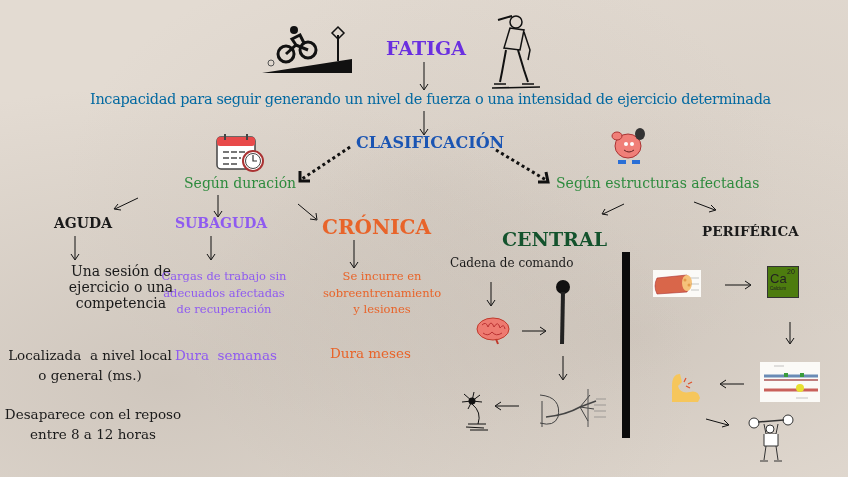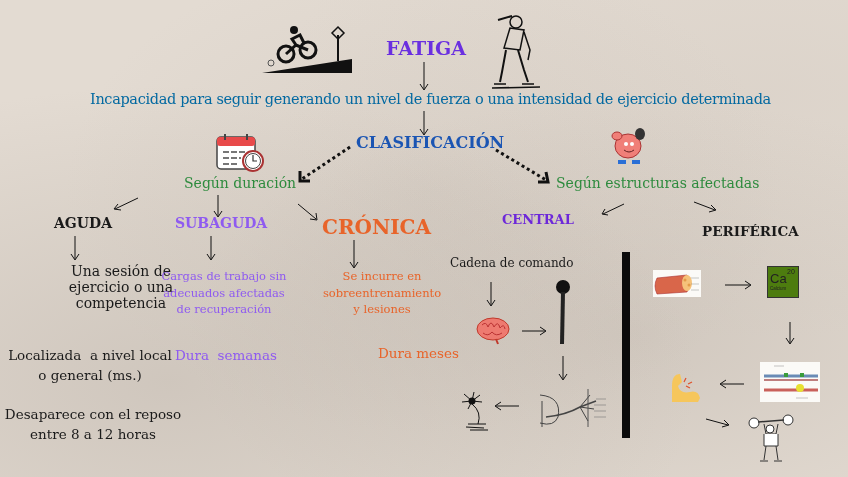--- a/index.html
+++ b/index.html
@@ -127,32 +127,32 @@
 </svg>
 
 <div class="abs center" style="left:22px;top:263px;width:120px;font-size:14px;line-height:16px;color:#1a1a1a;margin-left:39px;">Una sesión de ejercicio o una competencia</div>
 <div class="abs center" style="left:6px;top:345px;width:168px;font-size:13.5px;line-height:20px;color:#1a1a1a;white-space:pre-wrap;">Localizada  a nivel local o general (ms.)</div>
 <div class="abs center" style="left:4px;top:404px;width:178px;font-size:13.5px;line-height:20px;color:#1a1a1a;">Desaparece con el reposo entre 8 a 12 horas</div>
 
 <div class="abs center" style="left:156px;top:268px;width:136px;font-size:11.5px;line-height:16.5px;color:#8f5bf0;">Cargas de trabajo sin adecuados afectadas de recuperación</div>
 <div class="t" style="left:175px;top:347px;font-size:13.5px;color:#8f5bf0;white-space:pre;">Dura  semanas</div>
 
 <div class="abs center" style="left:306px;top:268px;width:124px;font-size:11.5px;line-height:16.5px;color:#e8642a;margin-left:14px;">Se incurre en sobreentrenamiento y lesiones</div>
-<div class="t" style="left:330px;top:345px;font-size:13.5px;color:#e8642a;margin-left:48px;">Dura meses</div>
+<div class="t" style="left:330px;top:345px;font-size:13.5px;color:#e8642a;">Dura meses</div>
 
 <svg style="left:600px;top:202px" width="26" height="14">
   <line x1="24" y1="2" x2="3" y2="12" stroke="#111" stroke-width="1"></line>
   <path d="M8,13 L2,12 L5,7" stroke="#111" fill="none" stroke-width="1"></path>
 </svg>
 <svg style="left:692px;top:200px" width="26" height="14">
   <line x1="2" y1="2" x2="23" y2="10" stroke="#111" stroke-width="1"></line>
   <path d="M17,12 L24,10 L19,5" stroke="#111" fill="none" stroke-width="1"></path>
 </svg>
 
-<div class="t bold" style="left:502px;top:212px;font-size:13px;color:#6d28d9;">CENTRAL</div>
+<div class="t bold" style="left:502px;top:228px;font-size:19px;color:#14532d;">CENTRAL</div>
 <div class="t bold" style="left:702px;top:223px;font-size:13.5px;color:#1a1a1a;">PERIFÉRICA</div>
 
 <div class="t" style="left:450px;top:256px;font-size:12px;color:#1a1a1a;">Cadena de comando</div>
 
 <svg style="left:485px;top:282px" width="12" height="26">
   <line x1="6" y1="0" x2="6" y2="23" stroke="#111" stroke-width="1"></line>
   <path d="M2,18 L6,24 L10,18" stroke="#111" fill="none" stroke-width="1"></path>
 </svg>
 
 <svg style="left:476px;top:315px" width="34" height="30" viewBox="0 0 34 30">

